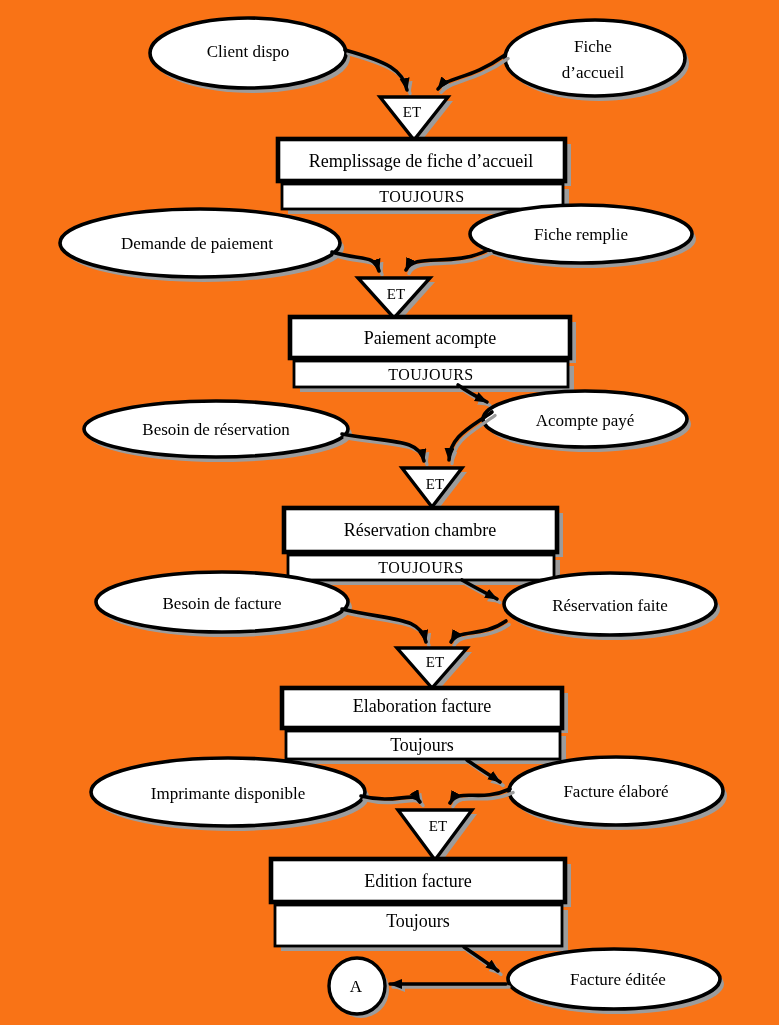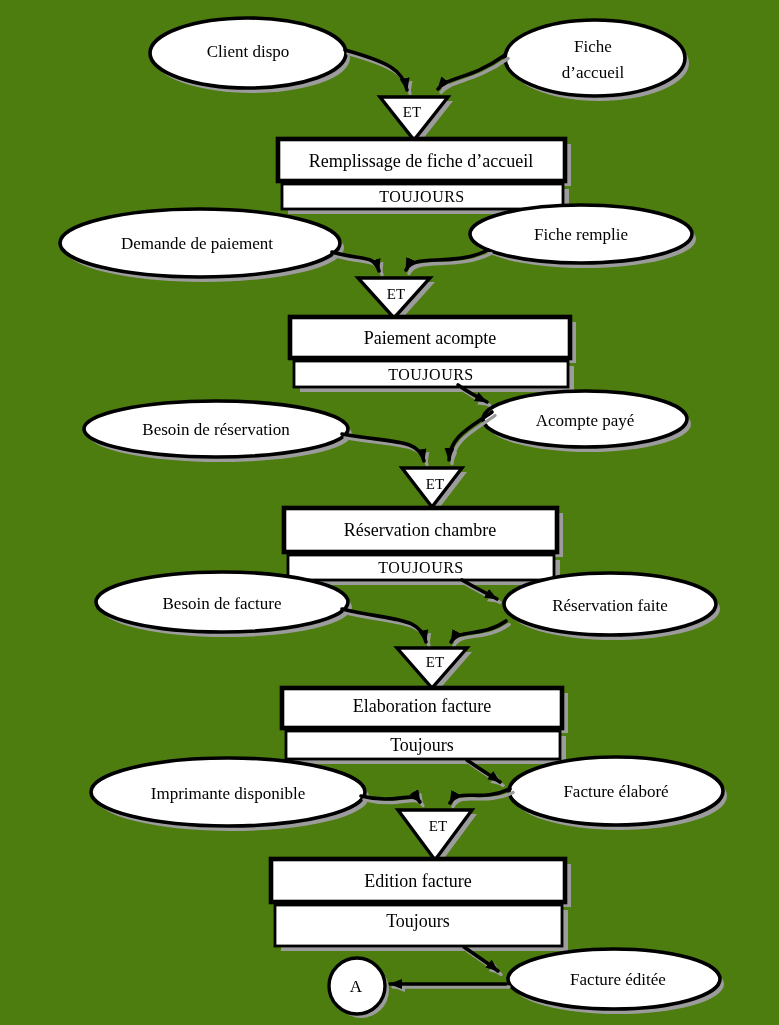--- a/index.html
+++ b/index.html
@@ -1,16 +1,16 @@
 <!DOCTYPE html>
 <html><head>
 <meta charset="utf-8">
 <style>
   html,body{margin:0;padding:0;background:#ffffff;}
-  .page{width:779px;height:1025px;background:#4d7c0f;position:relative;overflow:hidden;}
+  .page{width:779px;height:1025px;background:#f97316;position:relative;overflow:hidden;}
   svg{display:block;}
   text{font-family:"Liberation Serif","DejaVu Serif",serif;fill:#000000;text-anchor:middle;}
   .t-ev{font-size:17px;}
   .t-op{font-size:18px;}
   .t-rule-caps{font-size:16px;letter-spacing:.5px;}
   .t-rule{font-size:18px;}
   .t-et{font-size:15px;}
   .t-a{font-size:17px;}
   .el{fill:#ffffff;stroke:#000000;stroke-width:3.6;}
   .bx{fill:#ffffff;stroke:#000000;stroke-width:4.6;}

